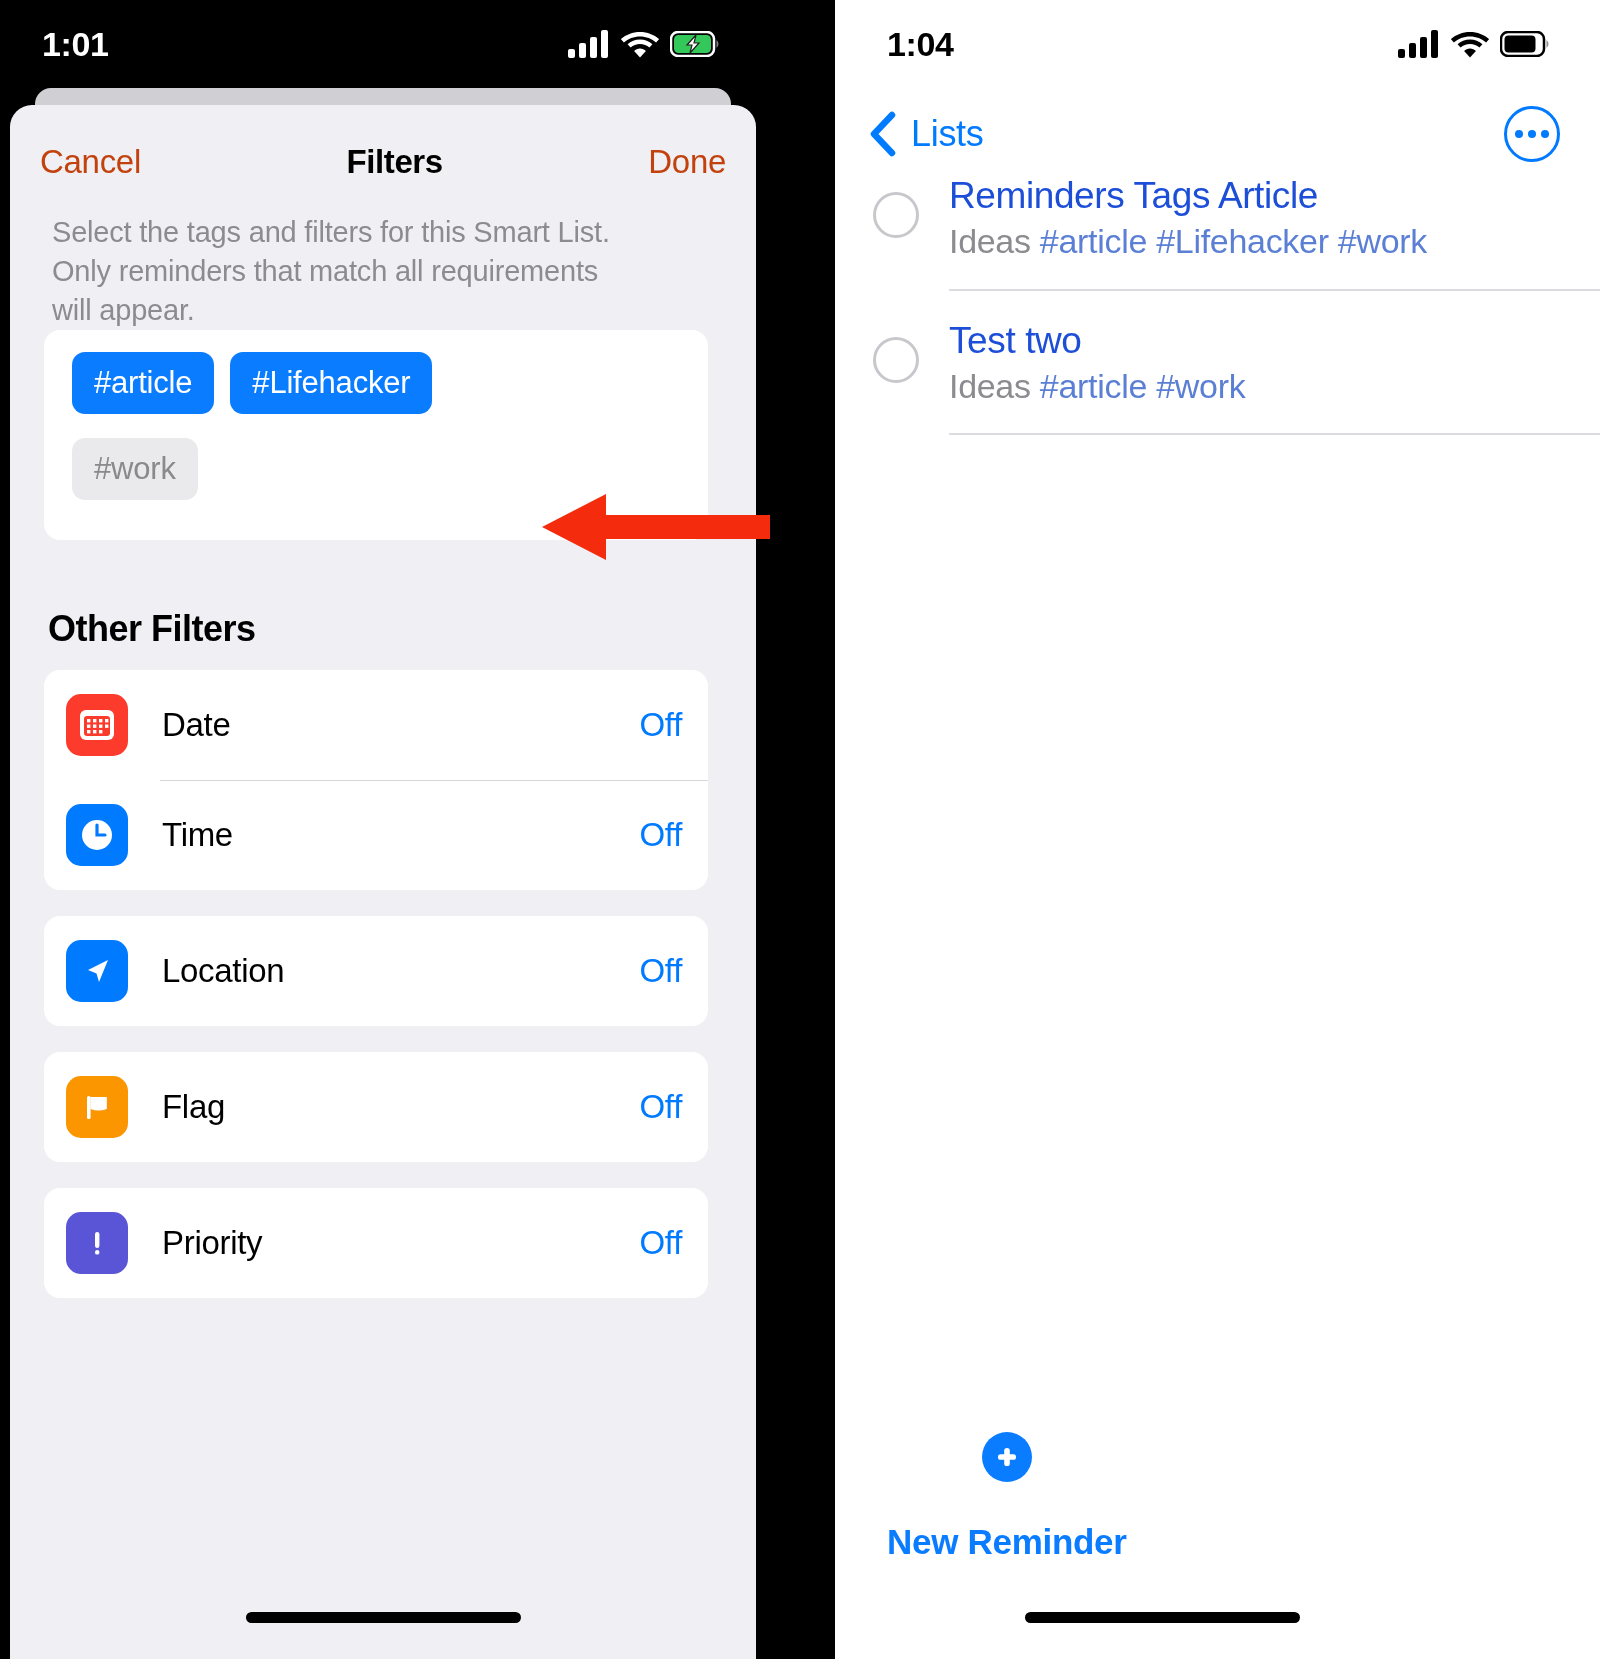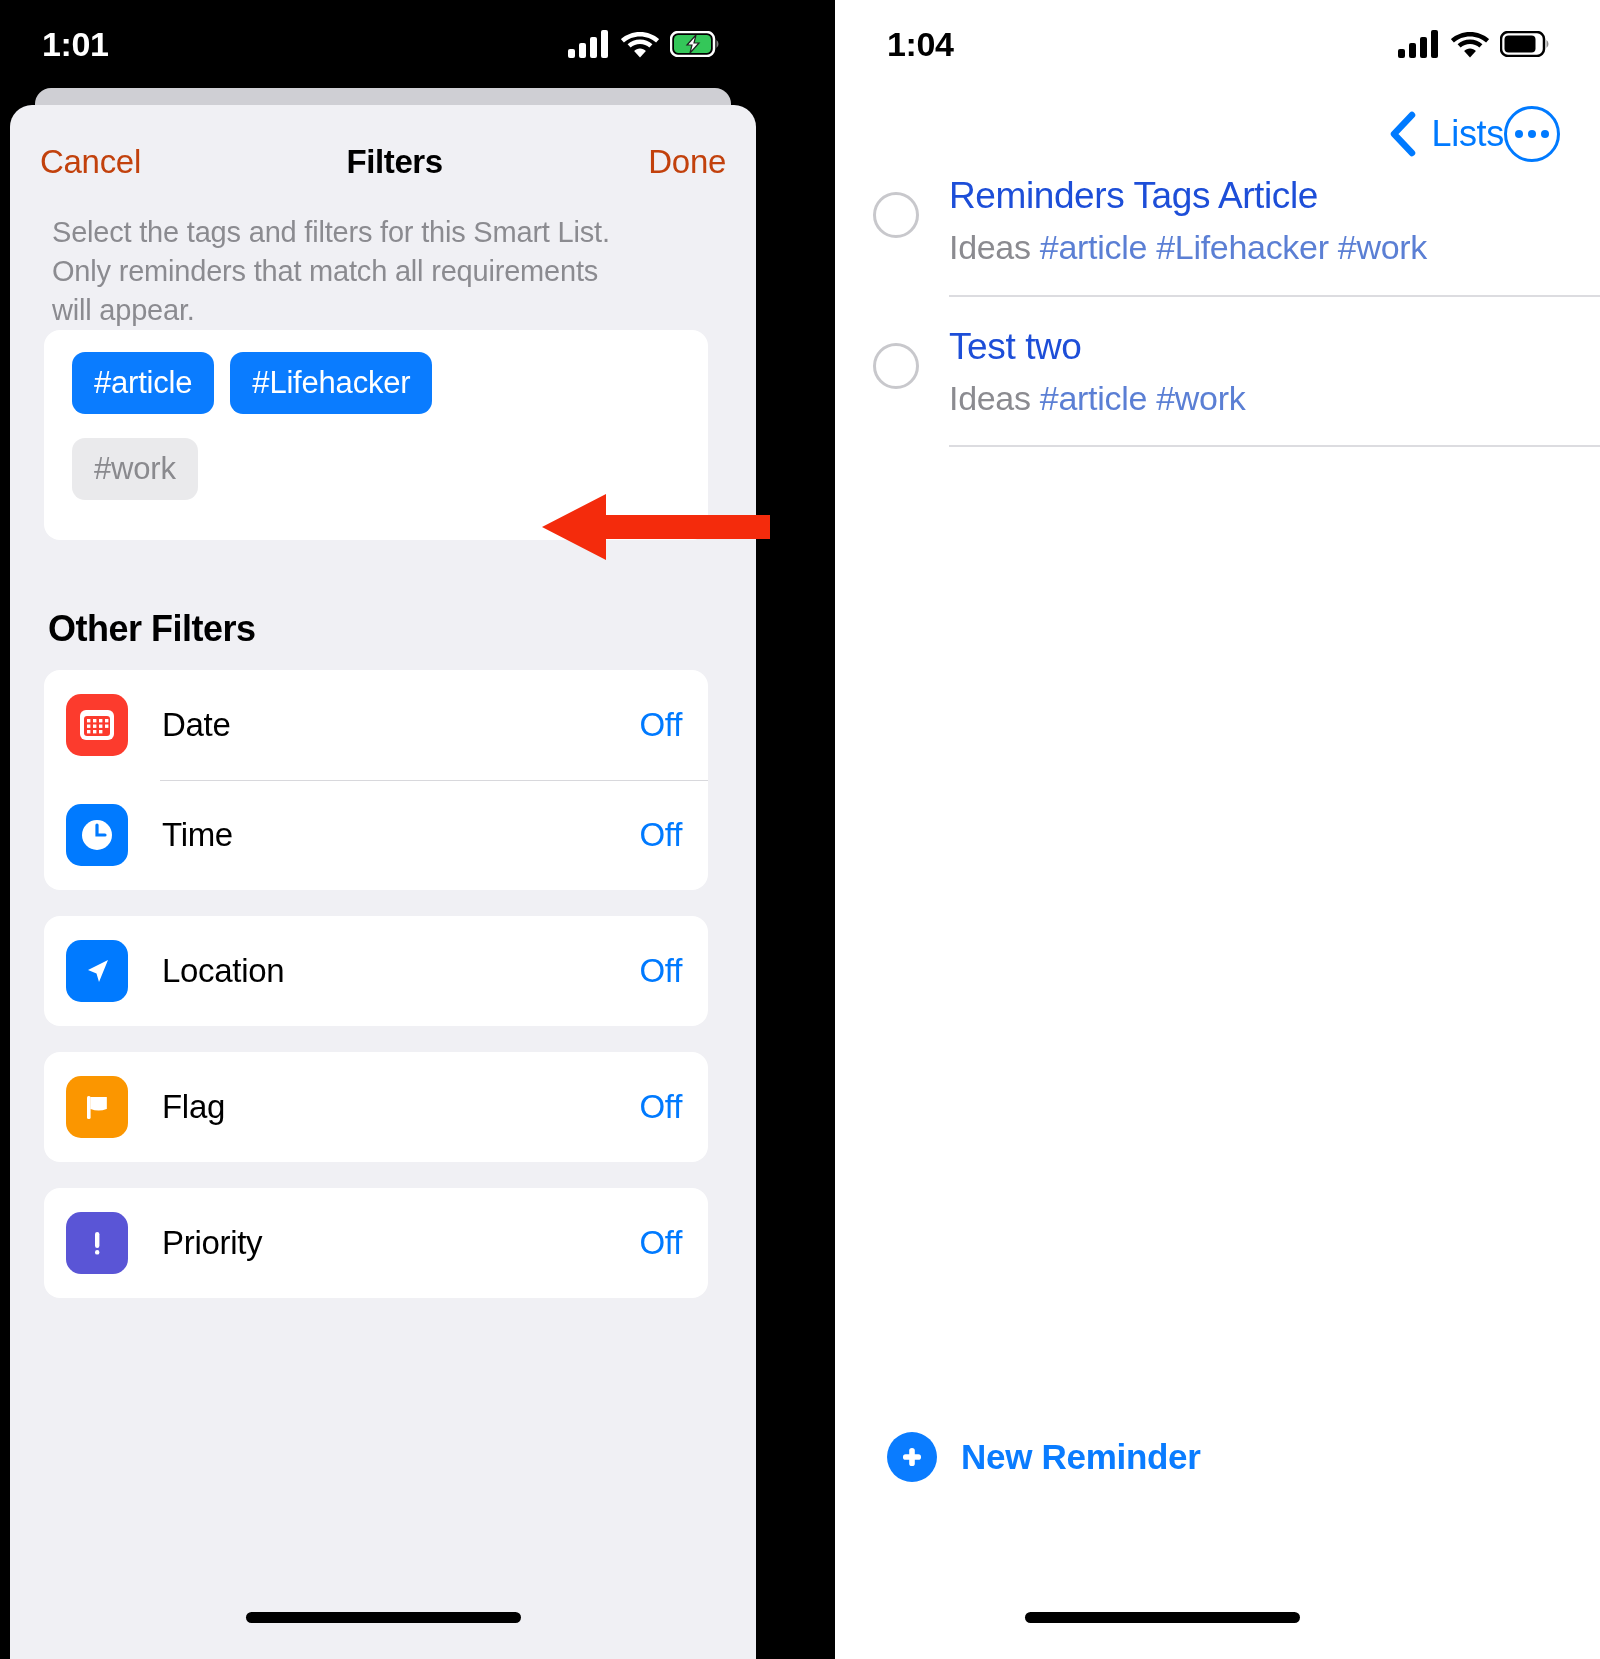--- a/index.html
+++ b/index.html
@@ -86,46 +86,46 @@
   
   .phone-right {
     position: absolute; left: 835px; top: 0; width: 765px; height: 1659px;
     background: #fff; overflow: hidden; padding-left: 10px;
   }
   .r-statusbar {
     height: 88px; display: flex; align-items: center; justify-content: space-between;
     padding: 0 50px 0 42px;
   }
   .r-nav {
-    display: flex; align-items: center; justify-content: flex-end;
+    display: flex; align-items: center; justify-content: space-between;
     padding: 8px 40px 0 22px; height: 84px;
   }
   .back-link { display: flex; align-items: center; gap: 10px; color: #007aff; }
   .back-label { font-size: 36px; color: #007aff; letter-spacing: -0.3px; }
   .more-btn {
     width: 56px; height: 56px; border: 3px solid #007aff; border-radius: 50%;
     display: flex; align-items: center; justify-content: center; gap: 5px;
   }
   .more-dot { width: 8px; height: 8px; border-radius: 50%; background: #007aff; }
   .list-title {
     font-size: 60px; font-weight: 700; color: #0a7cff;
     padding: 26px 0 26px 34px; letter-spacing: -1px;
   }
   .rem-item { display: flex; padding: 0 0 0 28px; }
   .rem-circle {
     width: 46px; height: 46px; border-radius: 50%; border: 3px solid #c8c8cc;
     flex: 0 0 46px; margin-top: 20px;
   }
   .rem-body { flex: 1; margin-left: 30px; padding-bottom: 26px; border-bottom: 2px solid #dcdce0; }
   .rem-title { font-size: 37px; color: #1d4ed8; letter-spacing: -0.4px; line-height: 1.3; }
-  .rem-sub { font-size: 34px; color: #8b8b90; letter-spacing: -0.3px; margin-top: 6px; line-height: 1.25; }
+  .rem-sub { font-size: 34px; color: #8b8b90; letter-spacing: -0.3px; line-height: 1.25; }
   .rem-tag { color: #5b7fd4; }
   .new-reminder {
-    display: flex; align-items: center; gap: 24px;
-    position: absolute; left: 52px; top: 1432px;
+    display: flex; align-items: center; gap: 40px;
+    position: absolute; left: 52px; top: 1432px; flex-direction: column;
   }
   .plus-circle {
     width: 50px; height: 50px; border-radius: 50%; background: #0a7cff;
     display: flex; align-items: center; justify-content: center;
   }
   .new-label { font-size: 35px; color: #0a7cff; font-weight: 600; letter-spacing: -0.3px; }
 
   .home-ind {
     position: absolute; bottom: 36px; height: 11px; border-radius: 6px; background: #000;
   }

